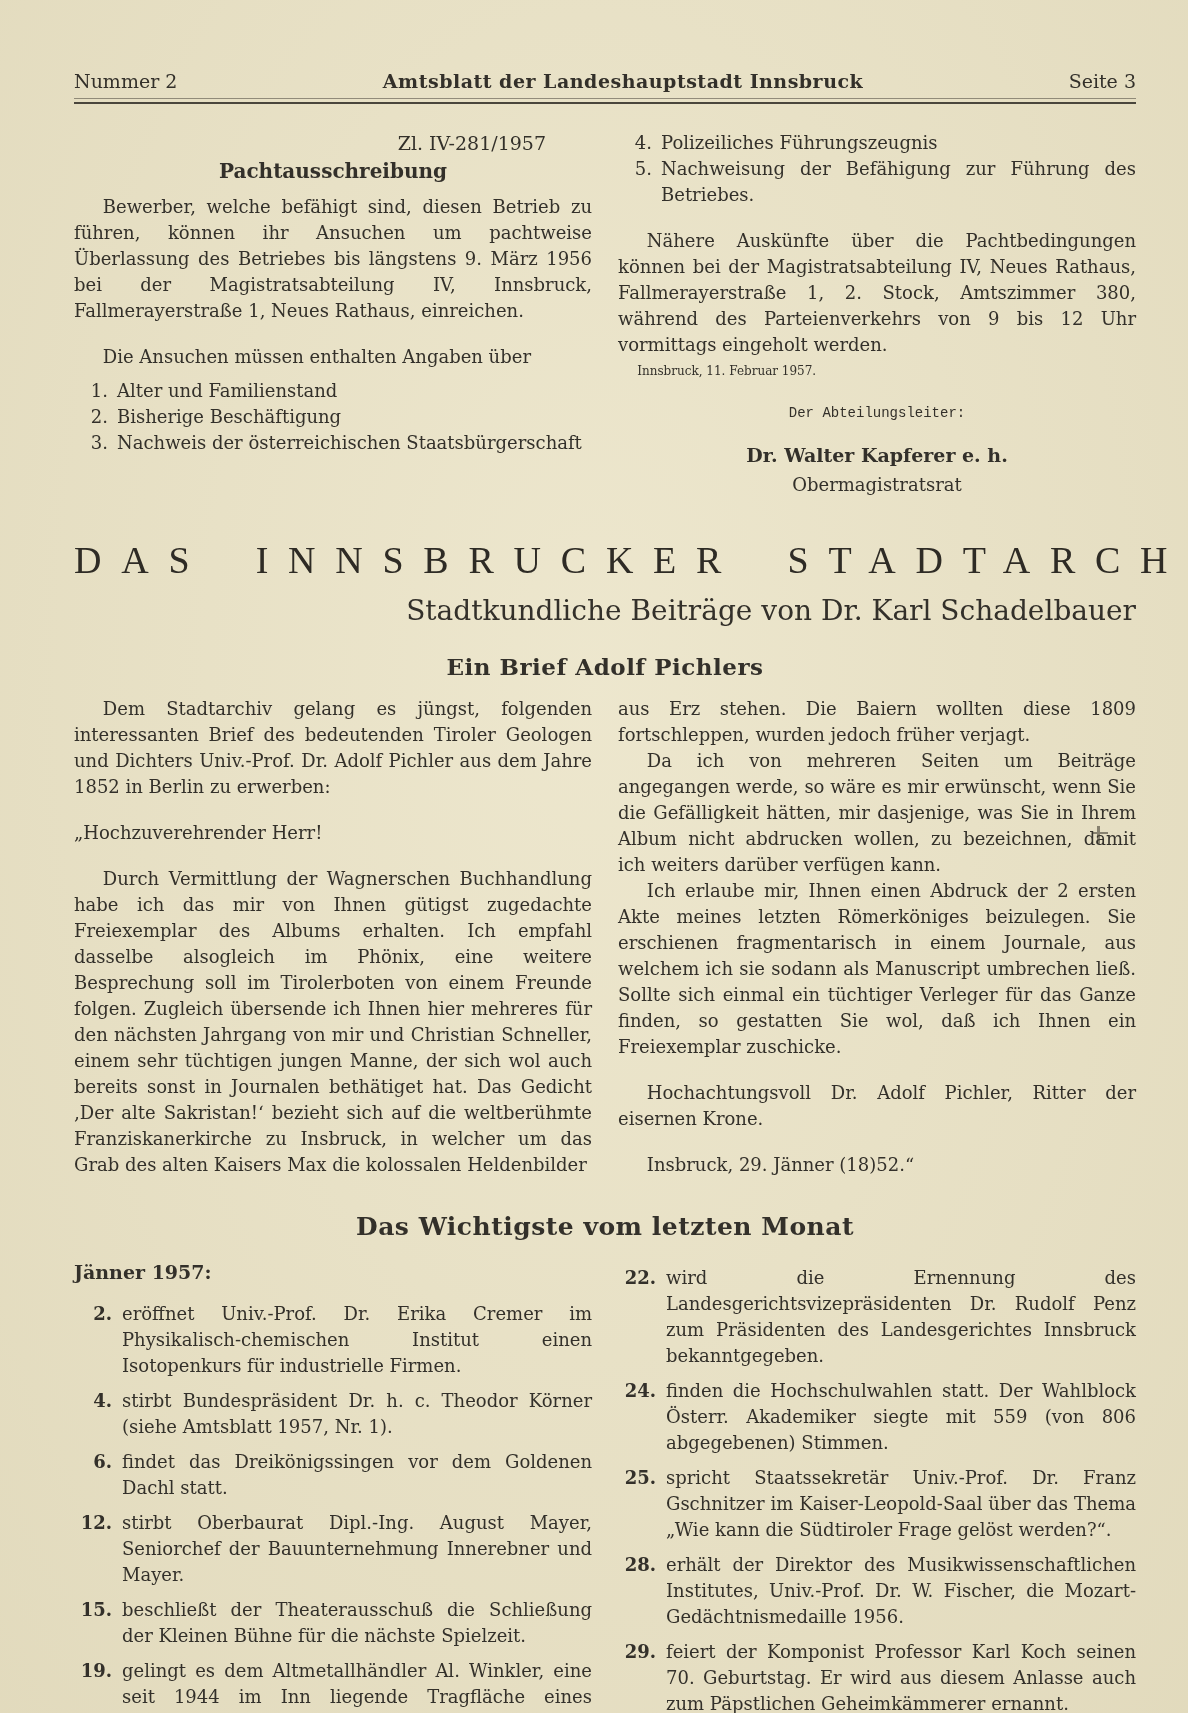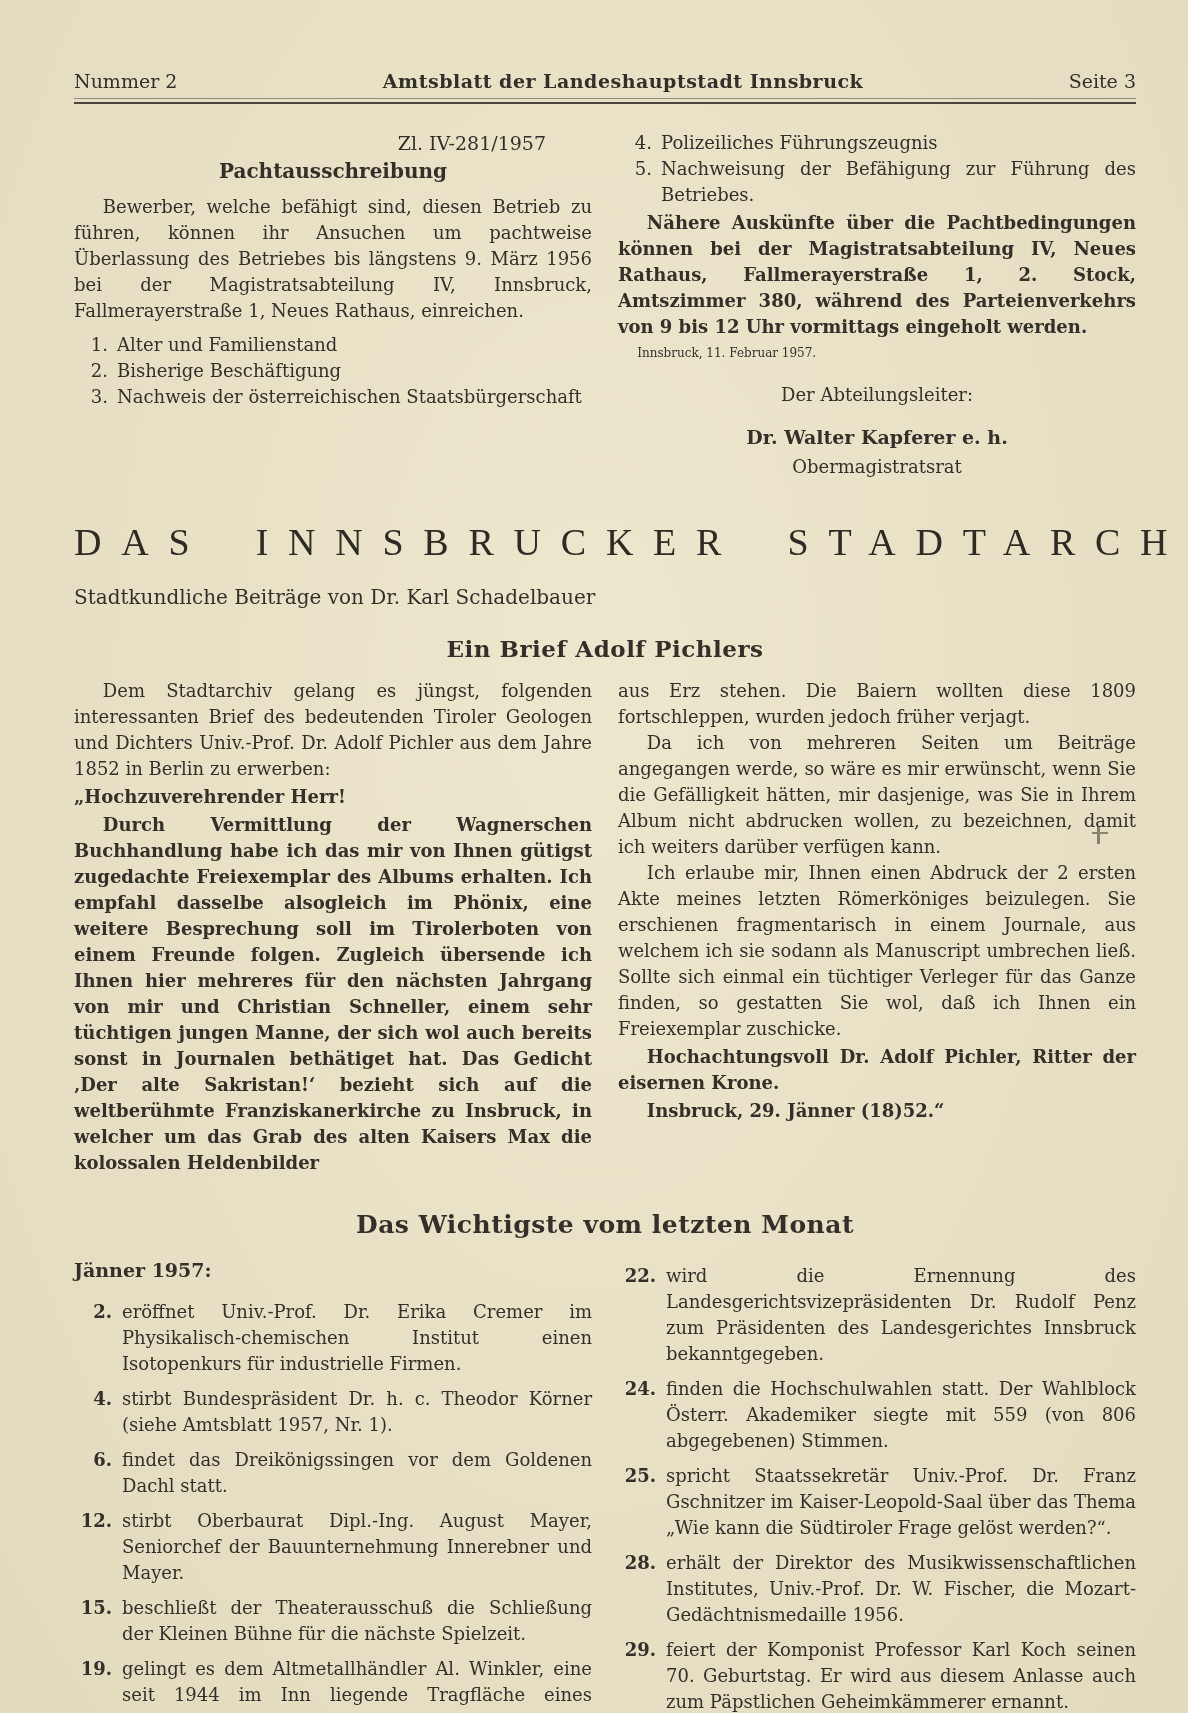--- a/index.html
+++ b/index.html
@@ -19,41 +19,41 @@
   .hdr{display:flex;justify-content:space-between;align-items:baseline;font-size:19px;}
   .hdr .center{font-weight:bold;letter-spacing:0.5px;}
   .hdr-rule{margin-top:6px;height:3px;border-top:1px solid rgba(74,70,60,0.55);border-bottom:2px solid #4a463c;}
   
   .cols{display:flex;gap:26px;}
   .col{flex:1 1 0;}
   .body-text{font-size:18px;line-height:26px;text-align:justify;}
   p{margin:0;}
   .indent{text-indent:1.6em;}
   .gap-s{margin-top:8px;}
-  .gap-m{margin-top:2px;font-weight:bold;}
+  .gap-m{margin-top:20px;}
   
   .sec1{margin-top:26px;}
   .ref-line{width:max-content;margin:0 46px 2px auto;font-size:19px;}
   .notice-title{text-align:center;font-weight:bold;font-size:20px;margin-bottom:10px;}
   .num-item{display:flex;}
   .num-item .n{flex:0 0 34px;text-align:right;padding-right:9px;}
   .sig-block{text-align:center;margin-top:16px;}
-  .sig-block .role{font-size:18px;}
+  .sig-block .role{font-size:14px;font-family:Liberation Mono, monospace;}
   .sig-block .name{font-weight:bold;font-size:19px;margin-top:16px;}
   .sig-block .title{font-size:18px;margin-top:4px;}
   .date-line{text-indent:1.6em;font-size:12px;}
   
   .arch-title{
     margin-top:40px;text-align:center;
     font-family:"Liberation Serif", serif;
     font-size:38px;font-weight:400;
     letter-spacing:0.52em;word-spacing:0.45em;
     white-space:nowrap;color:#2e2b25;
   }
-  .arch-sub{text-align:left;font-size:20px;margin-top:21px;}
+  .arch-sub{text-align:right;font-size:28px;margin-top:12px;}
   .article-title{text-align:center;font-weight:bold;font-size:23px;margin-top:26px;letter-spacing:0.5px;}
   .letter{margin-top:16px;}
   
   .monat-title{text-align:center;font-weight:bold;font-size:25px;margin-top:34px;letter-spacing:0.5px;}
   .monat{margin-top:18px;}
   .monat .intro{font-weight:bold;font-size:19px;margin-bottom:16px;}
   .m-item{display:flex;margin-top:9px;}
   .m-item:first-child{margin-top:6px;}
   .m-item .n{flex:0 0 38px;text-align:right;padding-right:10px;font-weight:bold;}
   .m-item .t{flex:1;text-align:justify;}
@@ -73,20 +73,21 @@
     <span class="center">Amtsblatt der Landeshauptstadt Innsbruck</span>
     <span>Seite 3</span>
   </div>
   <div class="hdr-rule"></div>
 
   <div class="sec1 cols body-text">
     <div class="col">
       <div class="ref-line">Zl. IV-281/1957</div>
       <div class="notice-title">Pachtausschreibung</div>
       <p class="indent">Bewerber, welche befähigt sind, diesen Betrieb zu führen, können ihr Ansuchen um pachtweise Überlassung des Betriebes bis längstens 9. März 1956 bei der Magistratsabteilung IV, Innsbruck, Fallmerayerstraße 1, Neues Rathaus, einreichen.</p>
+      <p class="indent gap-m">Die Ansuchen müssen enthalten Angaben über</p>
       <div class="num-item gap-s">
         <span class="n">1.</span>
         <span class="t">Alter und Familienstand</span>
       </div>
       <div class="num-item">
         <span class="n">2.</span>
         <span class="t">Bisherige Beschäftigung</span>
       </div>
       <div class="num-item">
         <span class="n">3.</span>

